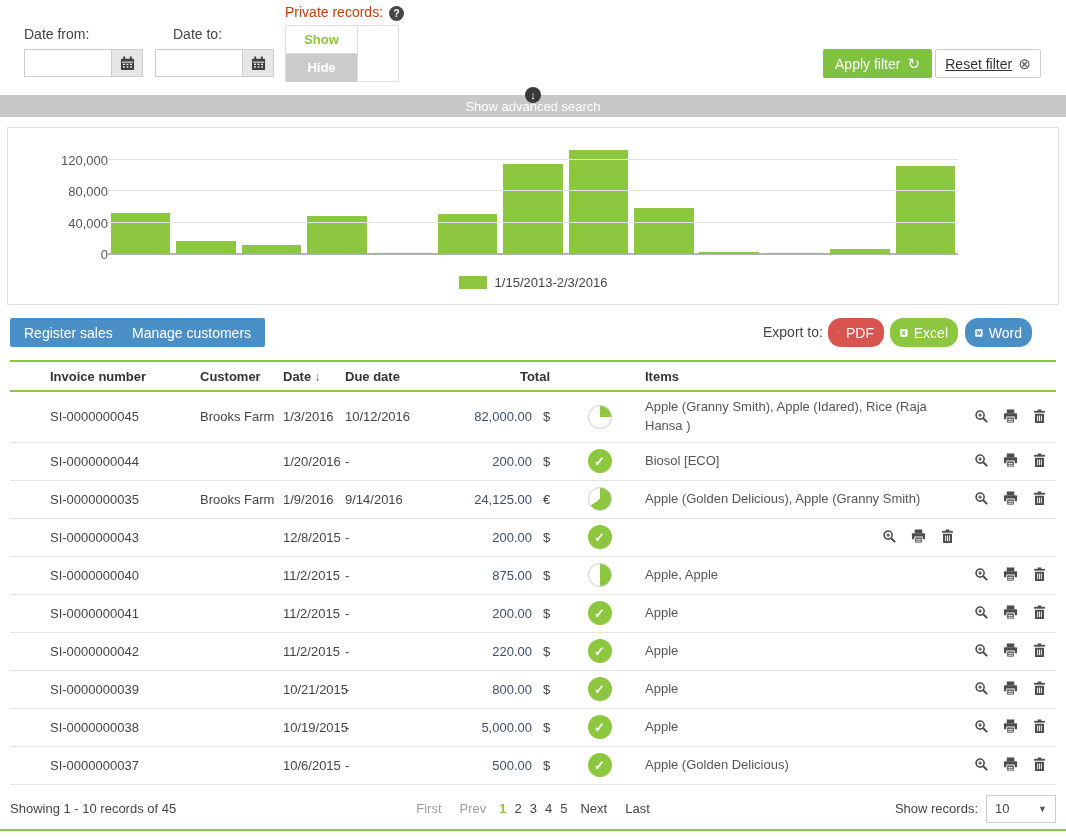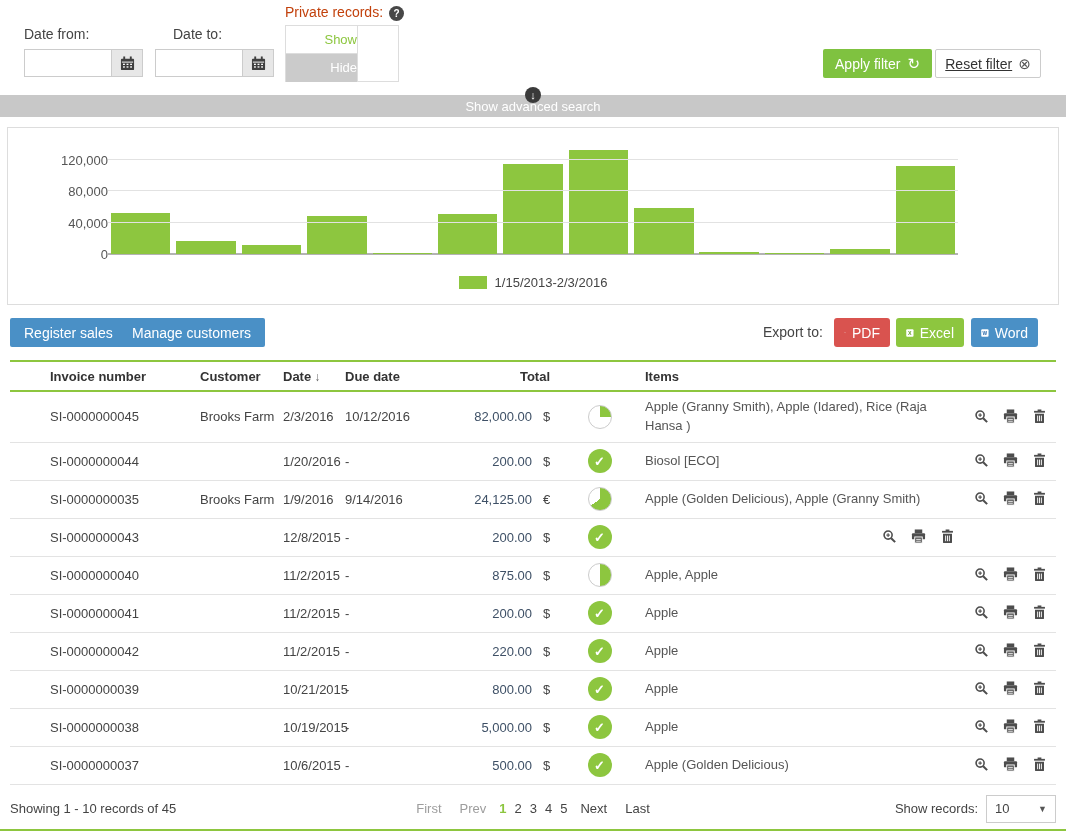--- a/index.html
+++ b/index.html
@@ -12,21 +12,21 @@
   
   .filter-bar { position: relative; height: 93px; }
   .flabel { position: absolute; font-size: 14px; color:#444; }
   .dgroup { position: absolute; top: 49px; display: flex; }
   .dinput { width: 88px; height: 28px; border: 1px solid #ccc; background:#fff; padding: 0 6px; font-size:13px; font-family:inherit; }
   .calbtn { width: 31px; height: 28px; border: 1px solid #ccc; border-left: none; background:#e7e7e7; display:flex; align-items:center; justify-content:center; cursor:pointer; }
   .private-wrap { position:absolute; left:285px; top:4px; }
   .private-label { font-size:14px; color:#c2410c; display:inline-block; margin-right:6px; }
   .qicon { display:inline-block; width:15px; height:15px; border-radius:50%; background:#474747; color:#fff; font-size:10px; font-weight:bold; text-align:center; line-height:15px; vertical-align:middle; }
   .toggle-box { position:absolute; left:285px; top:25px; width:114px; height:57px; border:1px solid #ddd; background:#fff; }
-  .tbtn { width:72px; height:28px; text-align:right; line-height:28px; font-weight:normal; font-size:13px; cursor:pointer; }
+  .tbtn { width:72px; height:28px; text-align:center; line-height:28px; font-weight:bold; font-size:13px; cursor:pointer; }
   .tbtn.show { background:#fff; color:#8cc63e; border-right:1px solid #ddd; border-bottom:1px solid #ddd; }
   .tbtn.hide { background:#cbcbcb; color:#fff; border-right:1px solid #ddd; }
   .btn { display:inline-flex; align-items:center; justify-content:center; height:29px; border-radius:2px; cursor:pointer; font-size:14px; border:none; font-family:inherit; }
   .apply-btn { position:absolute; left:823px; top:49px; width:109px; background:#7fc240; color:#fff; gap:7px; }
   .reset-btn { position:absolute; left:935px; top:49px; width:106px; background:#fff; color:#333; border:1px solid #ccc; gap:6px; }
   .reset-btn .txt { text-decoration: underline; }
   .reset-glyph { color:#555; font-size:15px; }
   .apply-glyph { font-size:15px; }
   
   .adv-bar { position:relative; height:22px; background:#c8c8c8; margin-top:2px; text-align:center; }
@@ -41,21 +41,21 @@
   .bars { position:absolute; left:0; right:0; bottom:0; top:0; display:flex; align-items:flex-end; }
   .bar-slot { flex:1; display:flex; justify-content:center; align-items:flex-end; height:100%; }
   .bar { width:91%; background:#8dc63f; }
   .chart-legend { position:absolute; left:0; right:0; bottom:14px; display:flex; justify-content:center; align-items:center; gap:8px; }
   .legend-swatch { width:28px; height:13px; background:#8dc63f; }
   .legend-label { font-size:13px; color:#444; }
   
   .toolbar { position:relative; height:30px; margin:13px 10px 12px 10px; }
   .blue-btn { position:absolute; top:0; background:#4a90c6; color:#fff; padding:0 14px; }
   .export-label { position:absolute; top:6px; left:753px; color:#444; font-size:14px; }
-  .exp-btn { position:absolute; top:0; color:#fff; gap:6px; padding:0 10px; border-radius:3px;margin-left:6px; }
+  .exp-btn { position:absolute; top:0; color:#fff; gap:6px; padding:0 10px; border-radius:13px; }
   .pdf-btn { left:818px; width:56px; background:#d9534f; }
   .excel-btn { left:880px; width:68px; background:#8dc63f; }
   .word-btn { left:955px; width:67px; background:#4a90c6; }
   
   .tbl { margin:0 10px; }
   .thead, .trow { display:grid; grid-template-columns:190px 83px 62px 95px 92px 30px 75px 1fr 92px; align-items:center; }
   .thead { border-top:2px solid #8dc63f; border-bottom:2px solid #8dc63f; height:32px; font-weight:bold; color:#333; }
   .th { padding-left:0; }
   .th.invoice { padding-left:40px; }
   .th.total { grid-column: span 2; text-align:right; padding-right:12px; }
@@ -248,21 +248,21 @@
     <div class="th">Due date</div>
     <div class="th total">Total</div>
     <div class="th"></div>
     <div class="th items">Items</div>
     <div class="th"></div>
   </div>
   <div id="table-body">
       <div class="trow">
         <div class="td invoice">SI-0000000045</div>
         <div class="td">Brooks Farm</div>
-        <div class="td">2/3/2016</div>
+        <div class="td">1/3/2016</div>
         <div class="td">10/12/2016</div>
         <div class="td total">82,000.00</div>
         <div class="td currency">$</div>
         <div class="td status">
           <span class="status-pie" style="background:conic-gradient(#8dc63f 0 25%, #ffffff 0)"></span>
         </div>
         <div class="td items">Apple (Granny Smith), Apple (Idared), Rice (Raja Hansa )</div>
         <div class="td actions">
           <span class="aicon">
             <svg width="15" height="15" viewBox="0 0 16 16">

